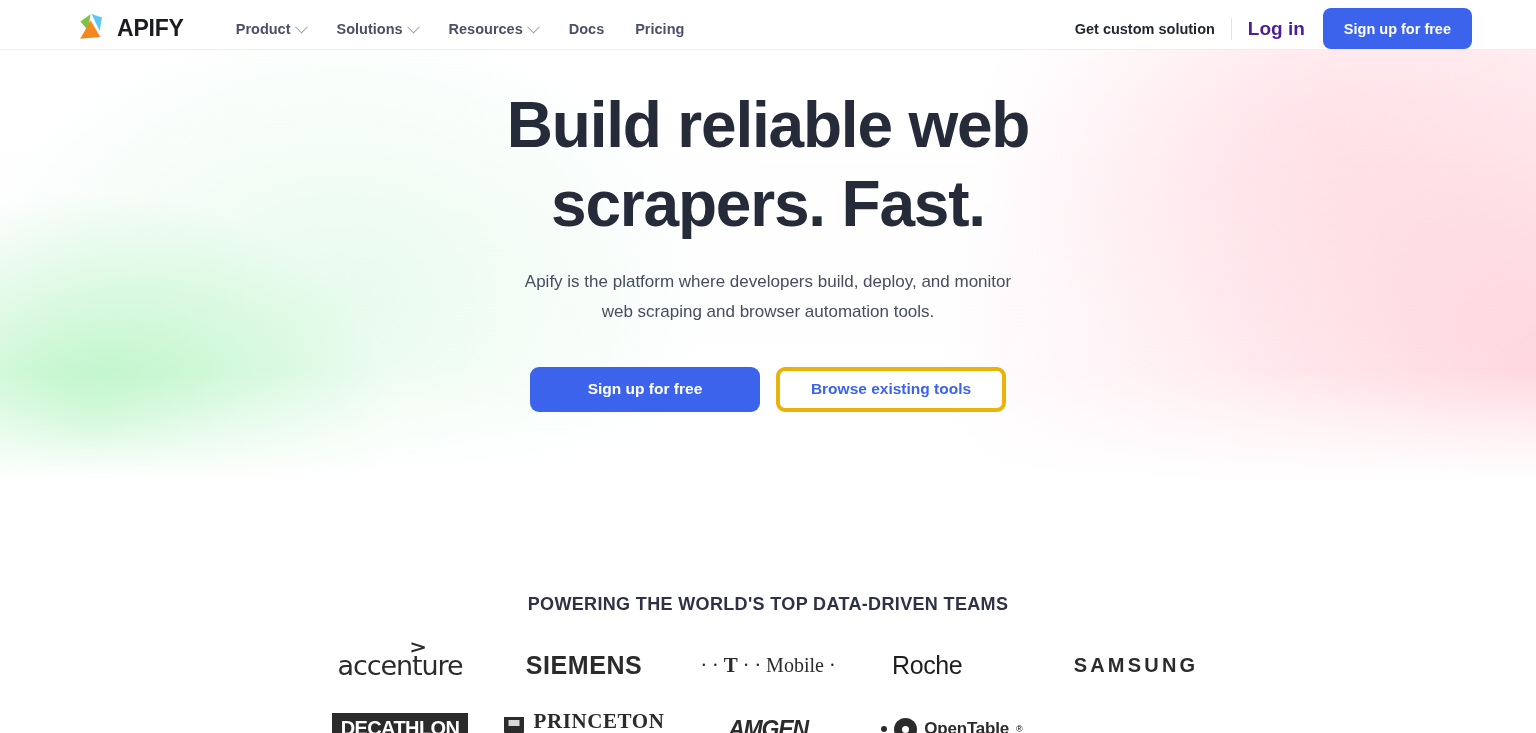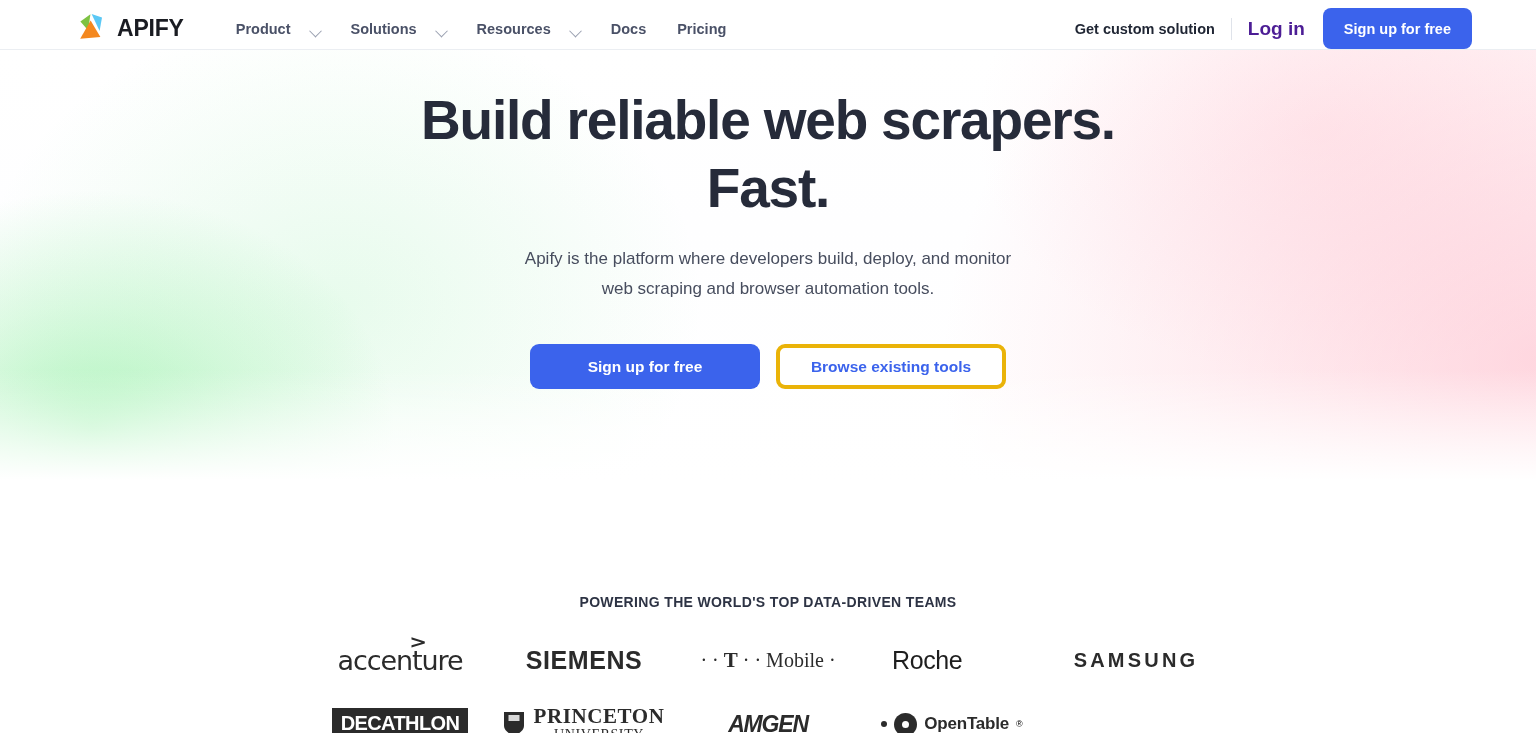--- a/index.html
+++ b/index.html
@@ -49,22 +49,22 @@
   }
 
   .nav-links {
     display: flex;
     align-items: center;
     gap: 31px;
     margin-left: 52px;
   }
   .nav-link {
     display: flex;
-    align-items: flex-end;
-    gap: 20px;
+    align-items: center;
+    gap: 6px;
     font-size: 14.5px;
     font-weight: 700;
     color: #4a5167;
     cursor: pointer;
     white-space: nowrap;
   }
   .chev {
     width: 9px; height: 9px;
     border-right: 1.6px solid #9aa0b0;
     border-bottom: 1.6px solid #9aa0b0;
@@ -138,21 +138,21 @@
     height: 120px;
     background: linear-gradient(180deg, rgba(255,255,255,0) 0%, #ffffff 92%);
   }
   .hero-content {
     position: relative;
     z-index: 3;
     text-align: center;
     padding-top: 36px;
   }
   .hero-title {
-    font-size: 55px;
+    font-size: 64px;
     line-height: 1.24;
     font-weight: 700;
     letter-spacing: -1.2px;
     color: #262b3a;
     max-width: 700px;
     margin: 0 auto;
     font-family: "Liberation Sans", sans-serif;
   }
   .hero-sub {
     margin-top: 22px;
@@ -196,21 +196,21 @@
 
   
   .logos-section {
     position: relative;
     z-index: 4;
     background: #ffffff;
     padding-top: 104px;
     text-align: center;
   }
   .logos-kicker {
-    font-size: 14px;
+    font-size: 18px;
     font-weight: 700;
     letter-spacing: 0.35px;
     color: #2d3344;
     text-transform: uppercase;
   }
   .logo-grid {
     margin: 30px auto 0;
     width: 920px;
     display: grid;
     grid-template-columns: repeat(5, 1fr);

